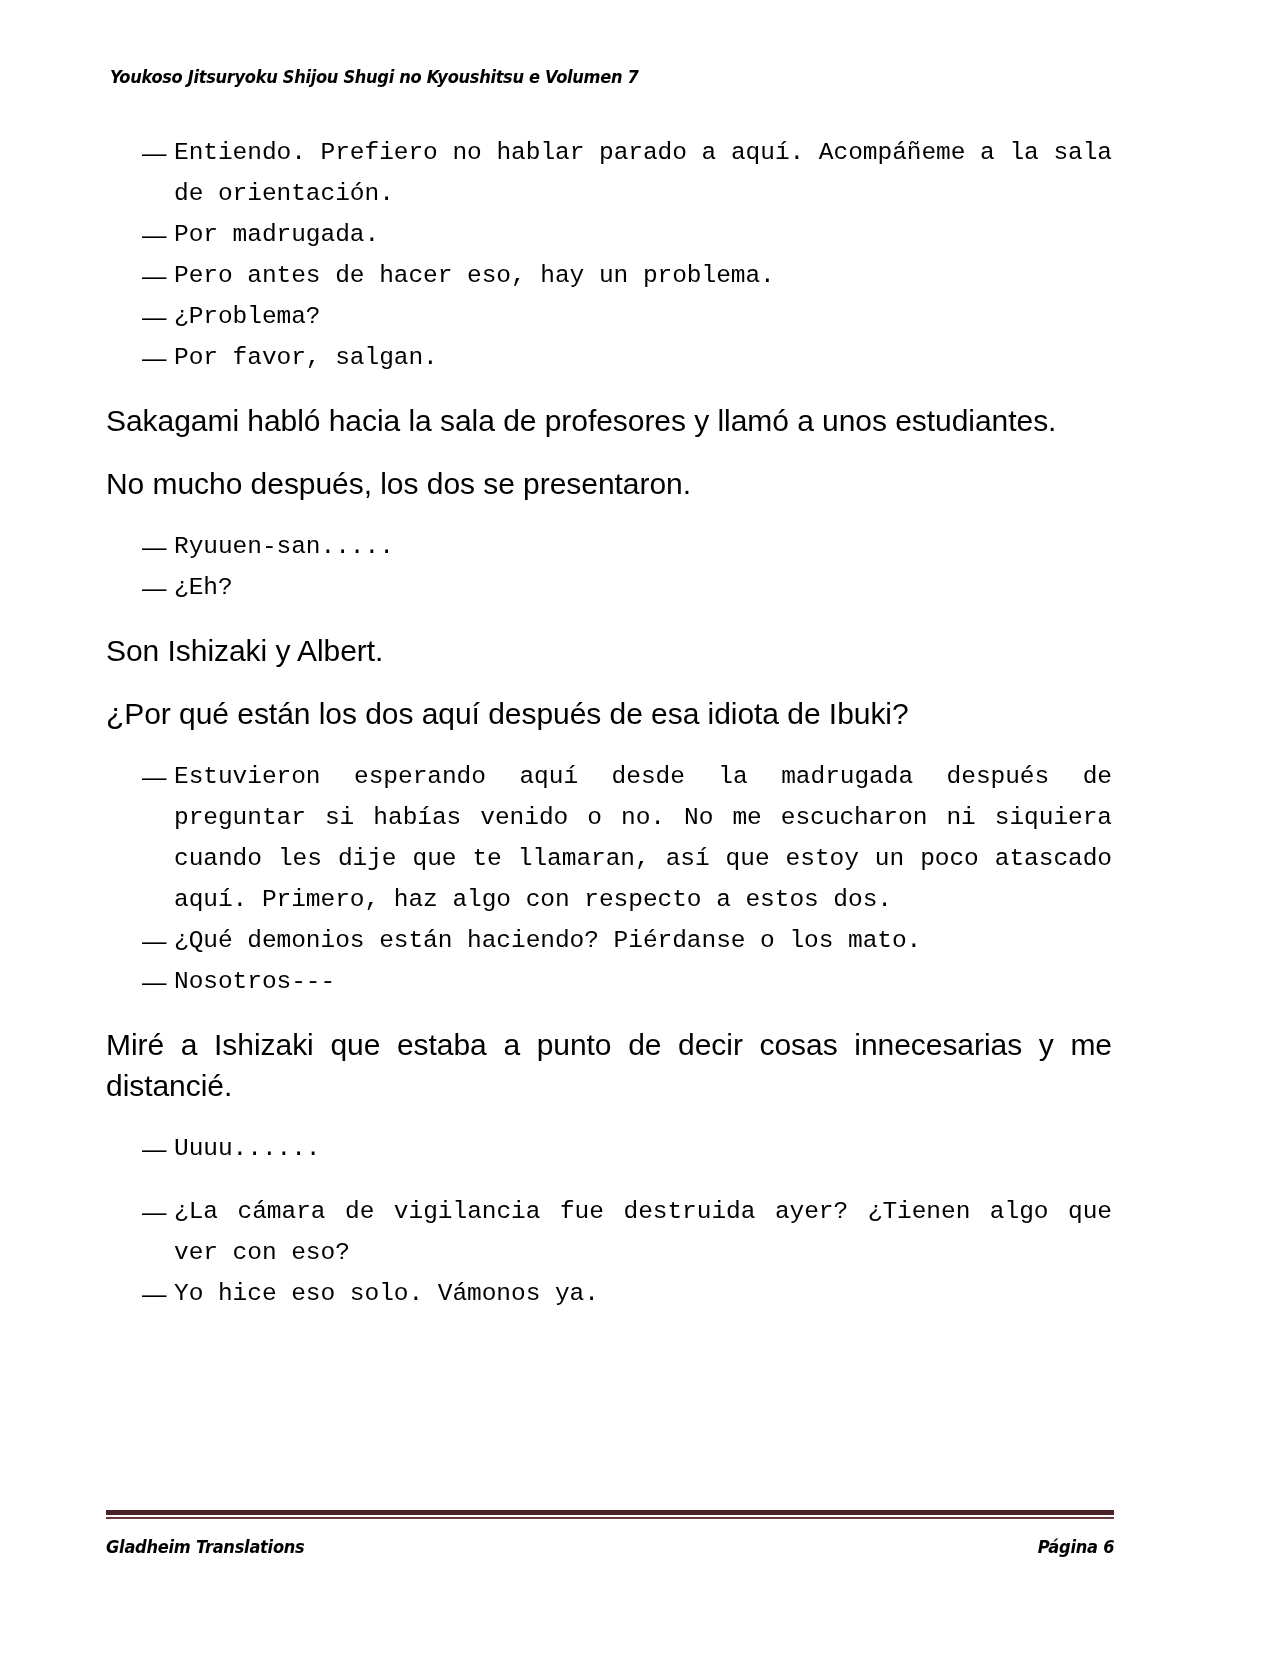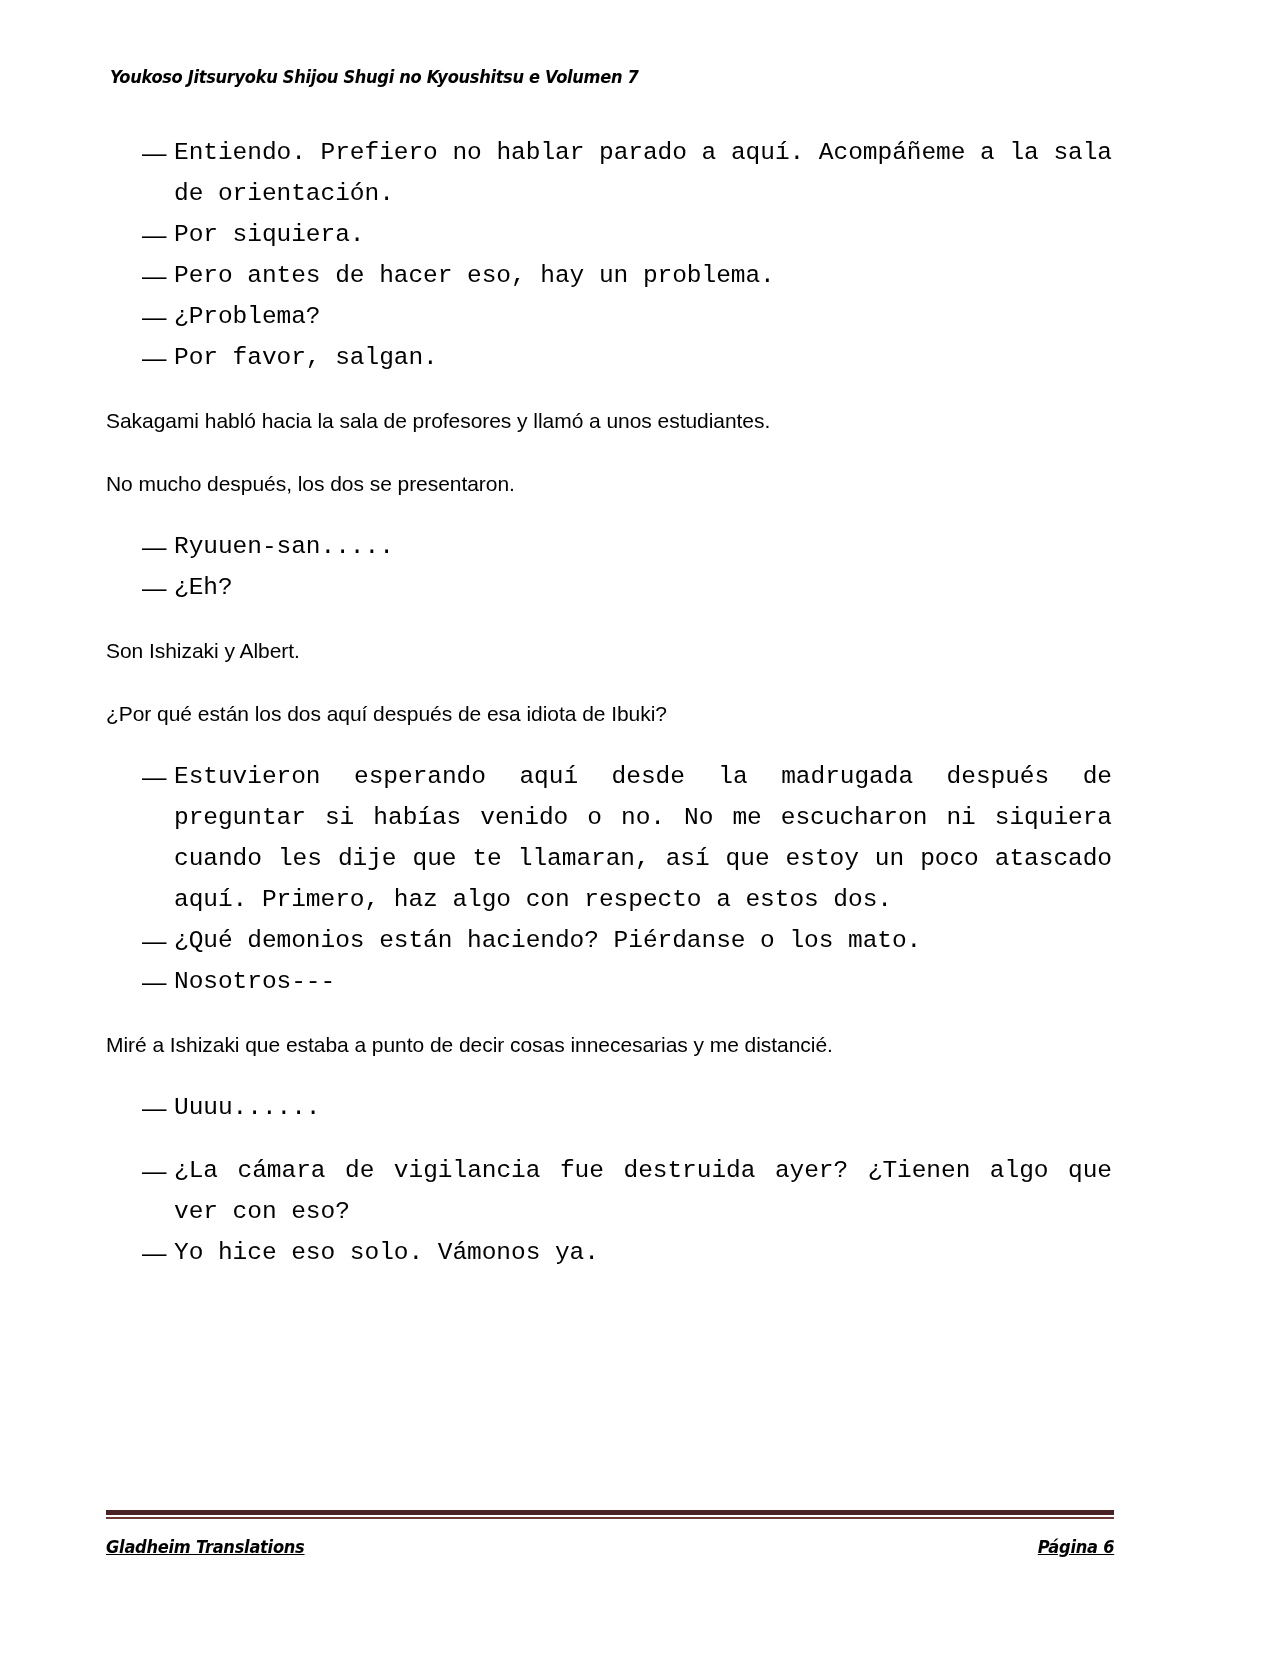--- a/index.html
+++ b/index.html
@@ -49,21 +49,21 @@
 
   
   .doc-body {
     position: absolute;
     left: 106px;
     top: 132px;
     width: 1006px;
   }
 
   .para {
-    font-size: 21px;
+    font-size: 30px;
     line-height: 41px;
     text-align: justify;
     text-justify: inter-word;
     margin: 0 0 22px 0;
     letter-spacing: -0.05px;
     word-spacing: 0px;
   }
 
   
   .dialogue-block {
@@ -91,21 +91,20 @@
     display: block;
     font-family: Liberation Mono, monospace;
   }
 
   
   .doc-footer {
     position: absolute;
     left: 106px;
     top: 1510px;
     width: 1008px;
-    text-decoration: underline;
   }
   .footer-rule-top {
     height: 5px;
     background: #4a2225;
     width: 100%;
   }
   .footer-rule-gap {
     height: 2px;
     background: #ffffff;
     width: 100%;
@@ -143,21 +142,21 @@
   </div>
 
   <div class="doc-body">
       <div class="dialogue-block">
         <p class="dialogue-line">
           <span class="dash">—</span>
           <span class="txt">Entiendo. Prefiero no hablar parado a aquí. Acompáñeme a la sala de orientación.</span>
         </p>
         <p class="dialogue-line">
           <span class="dash">—</span>
-          <span class="txt">Por siquiera.</span>
+          <span class="txt">Por madrugada.</span>
         </p>
         <p class="dialogue-line">
           <span class="dash">—</span>
           <span class="txt">Pero antes de hacer eso, hay un problema.</span>
         </p>
         <p class="dialogue-line">
           <span class="dash">—</span>
           <span class="txt">¿Problema?</span>
         </p>
         <p class="dialogue-line">

